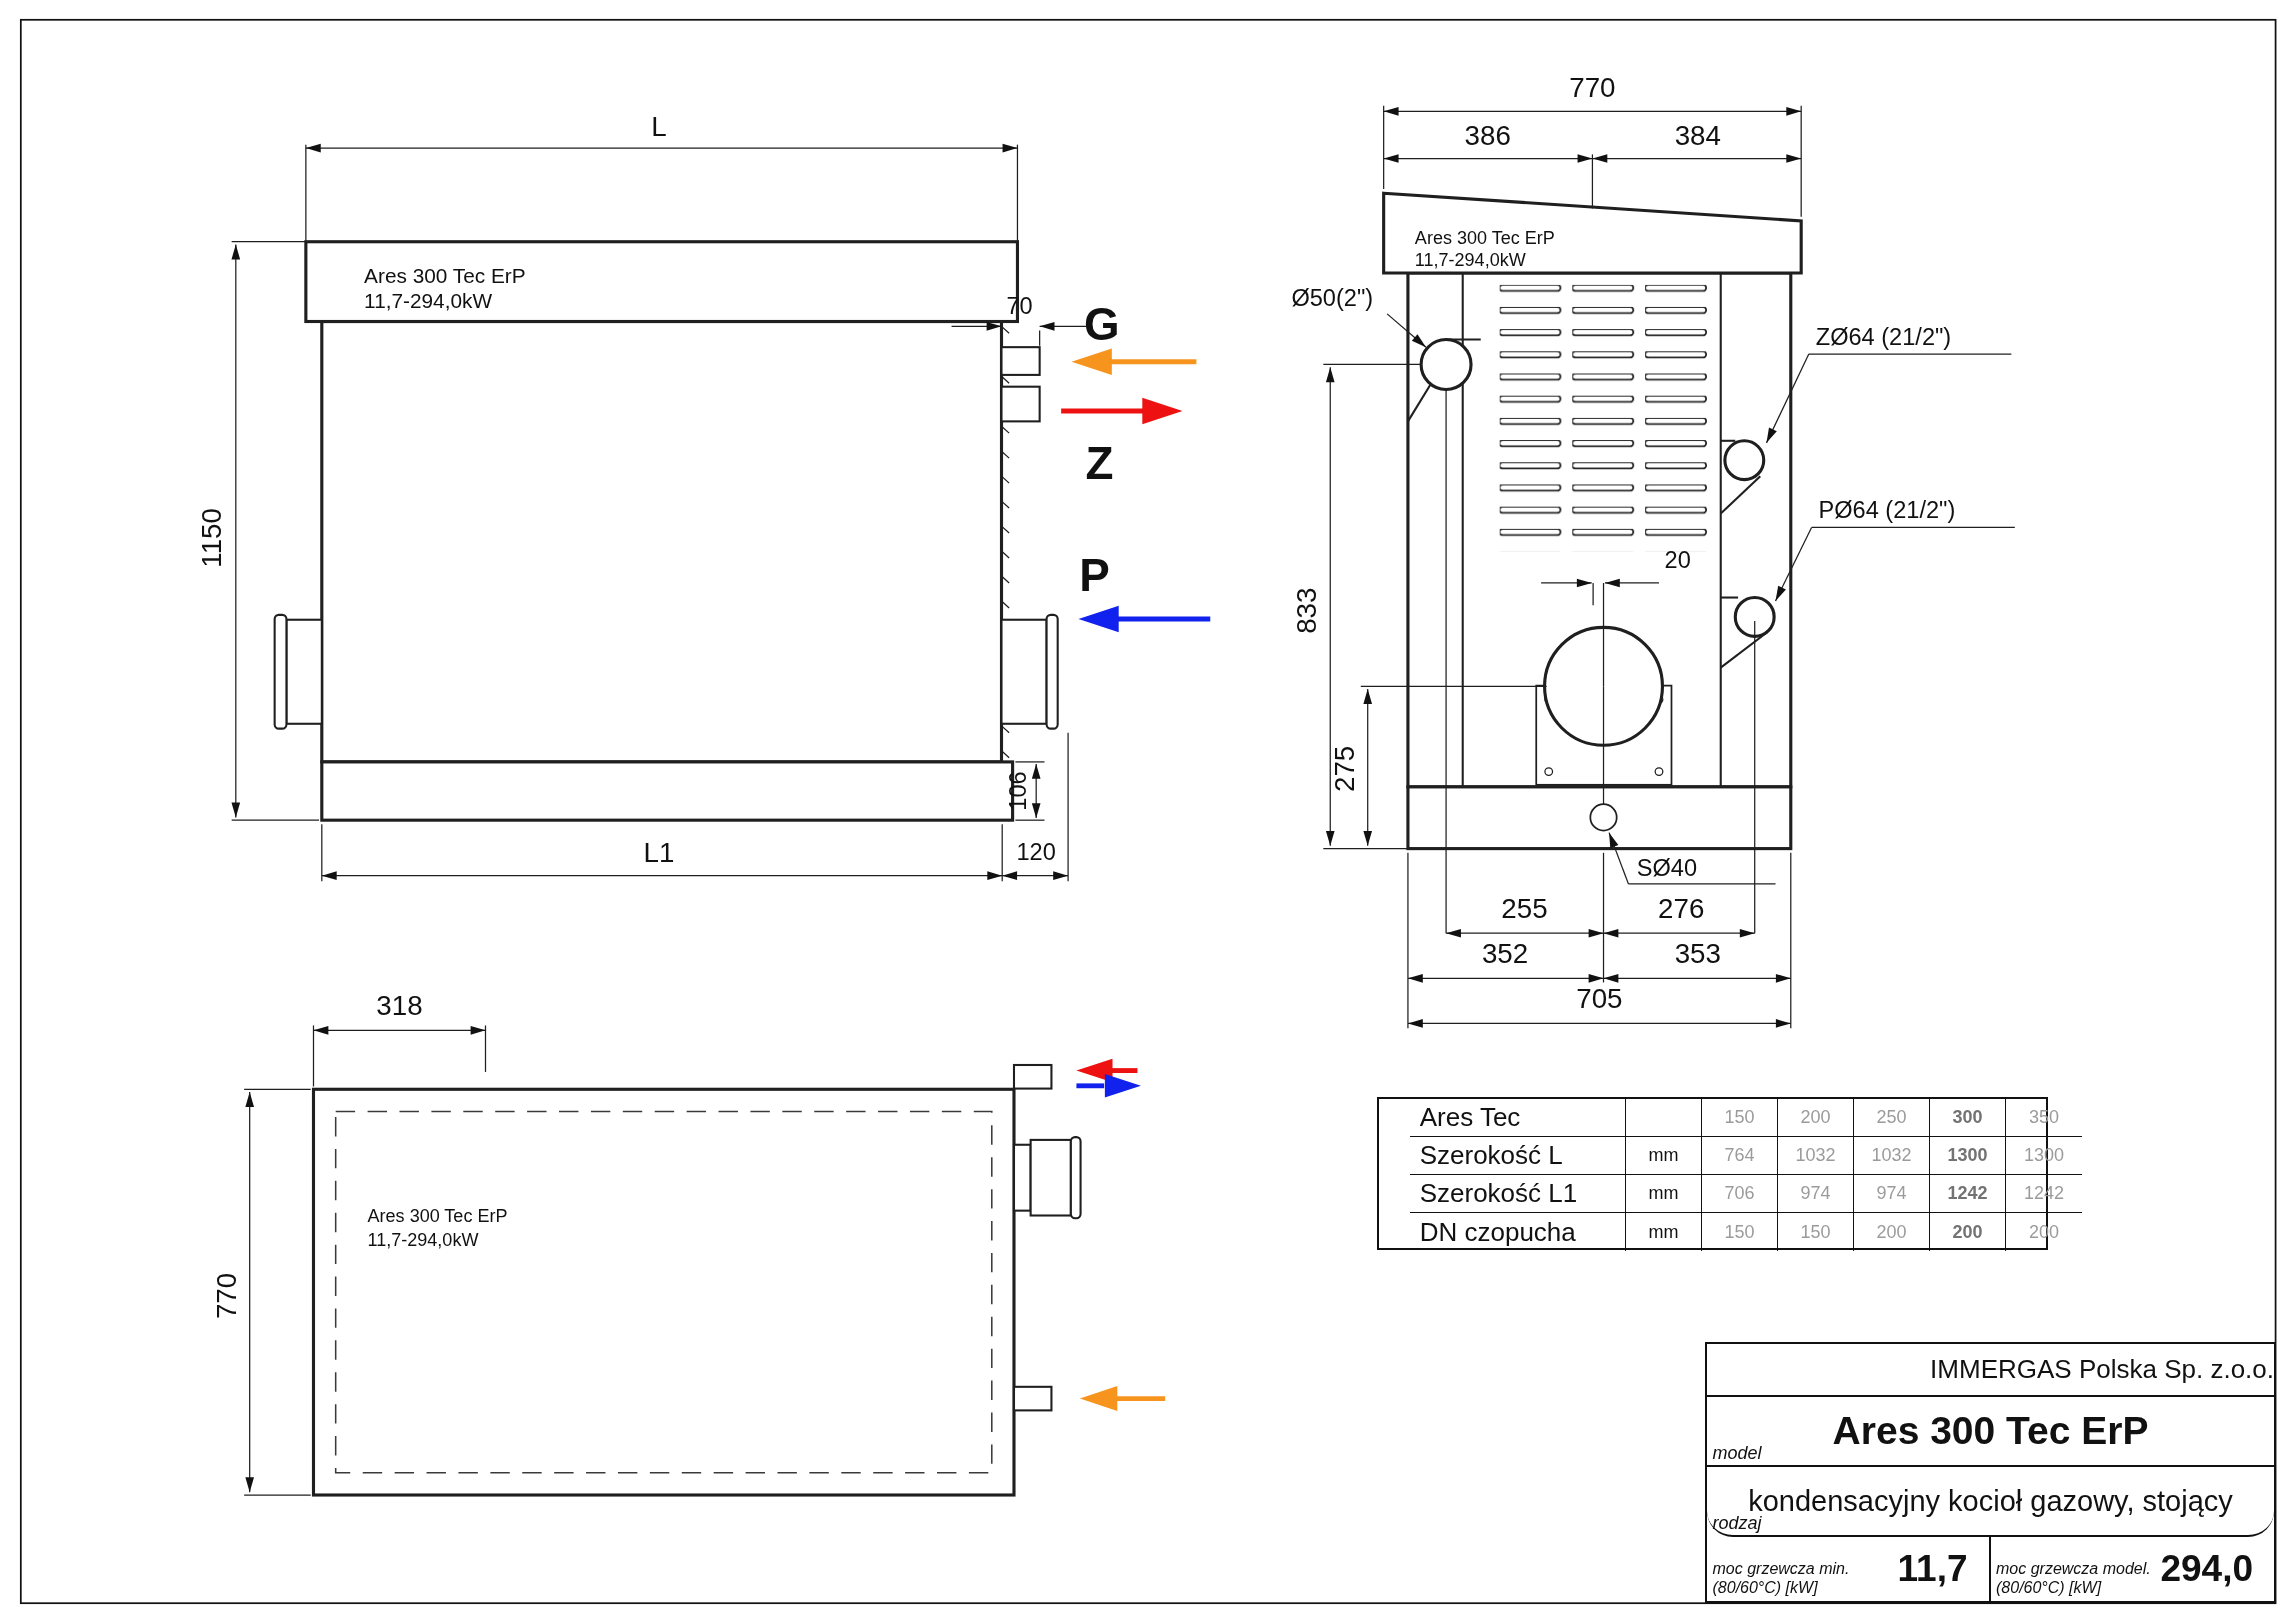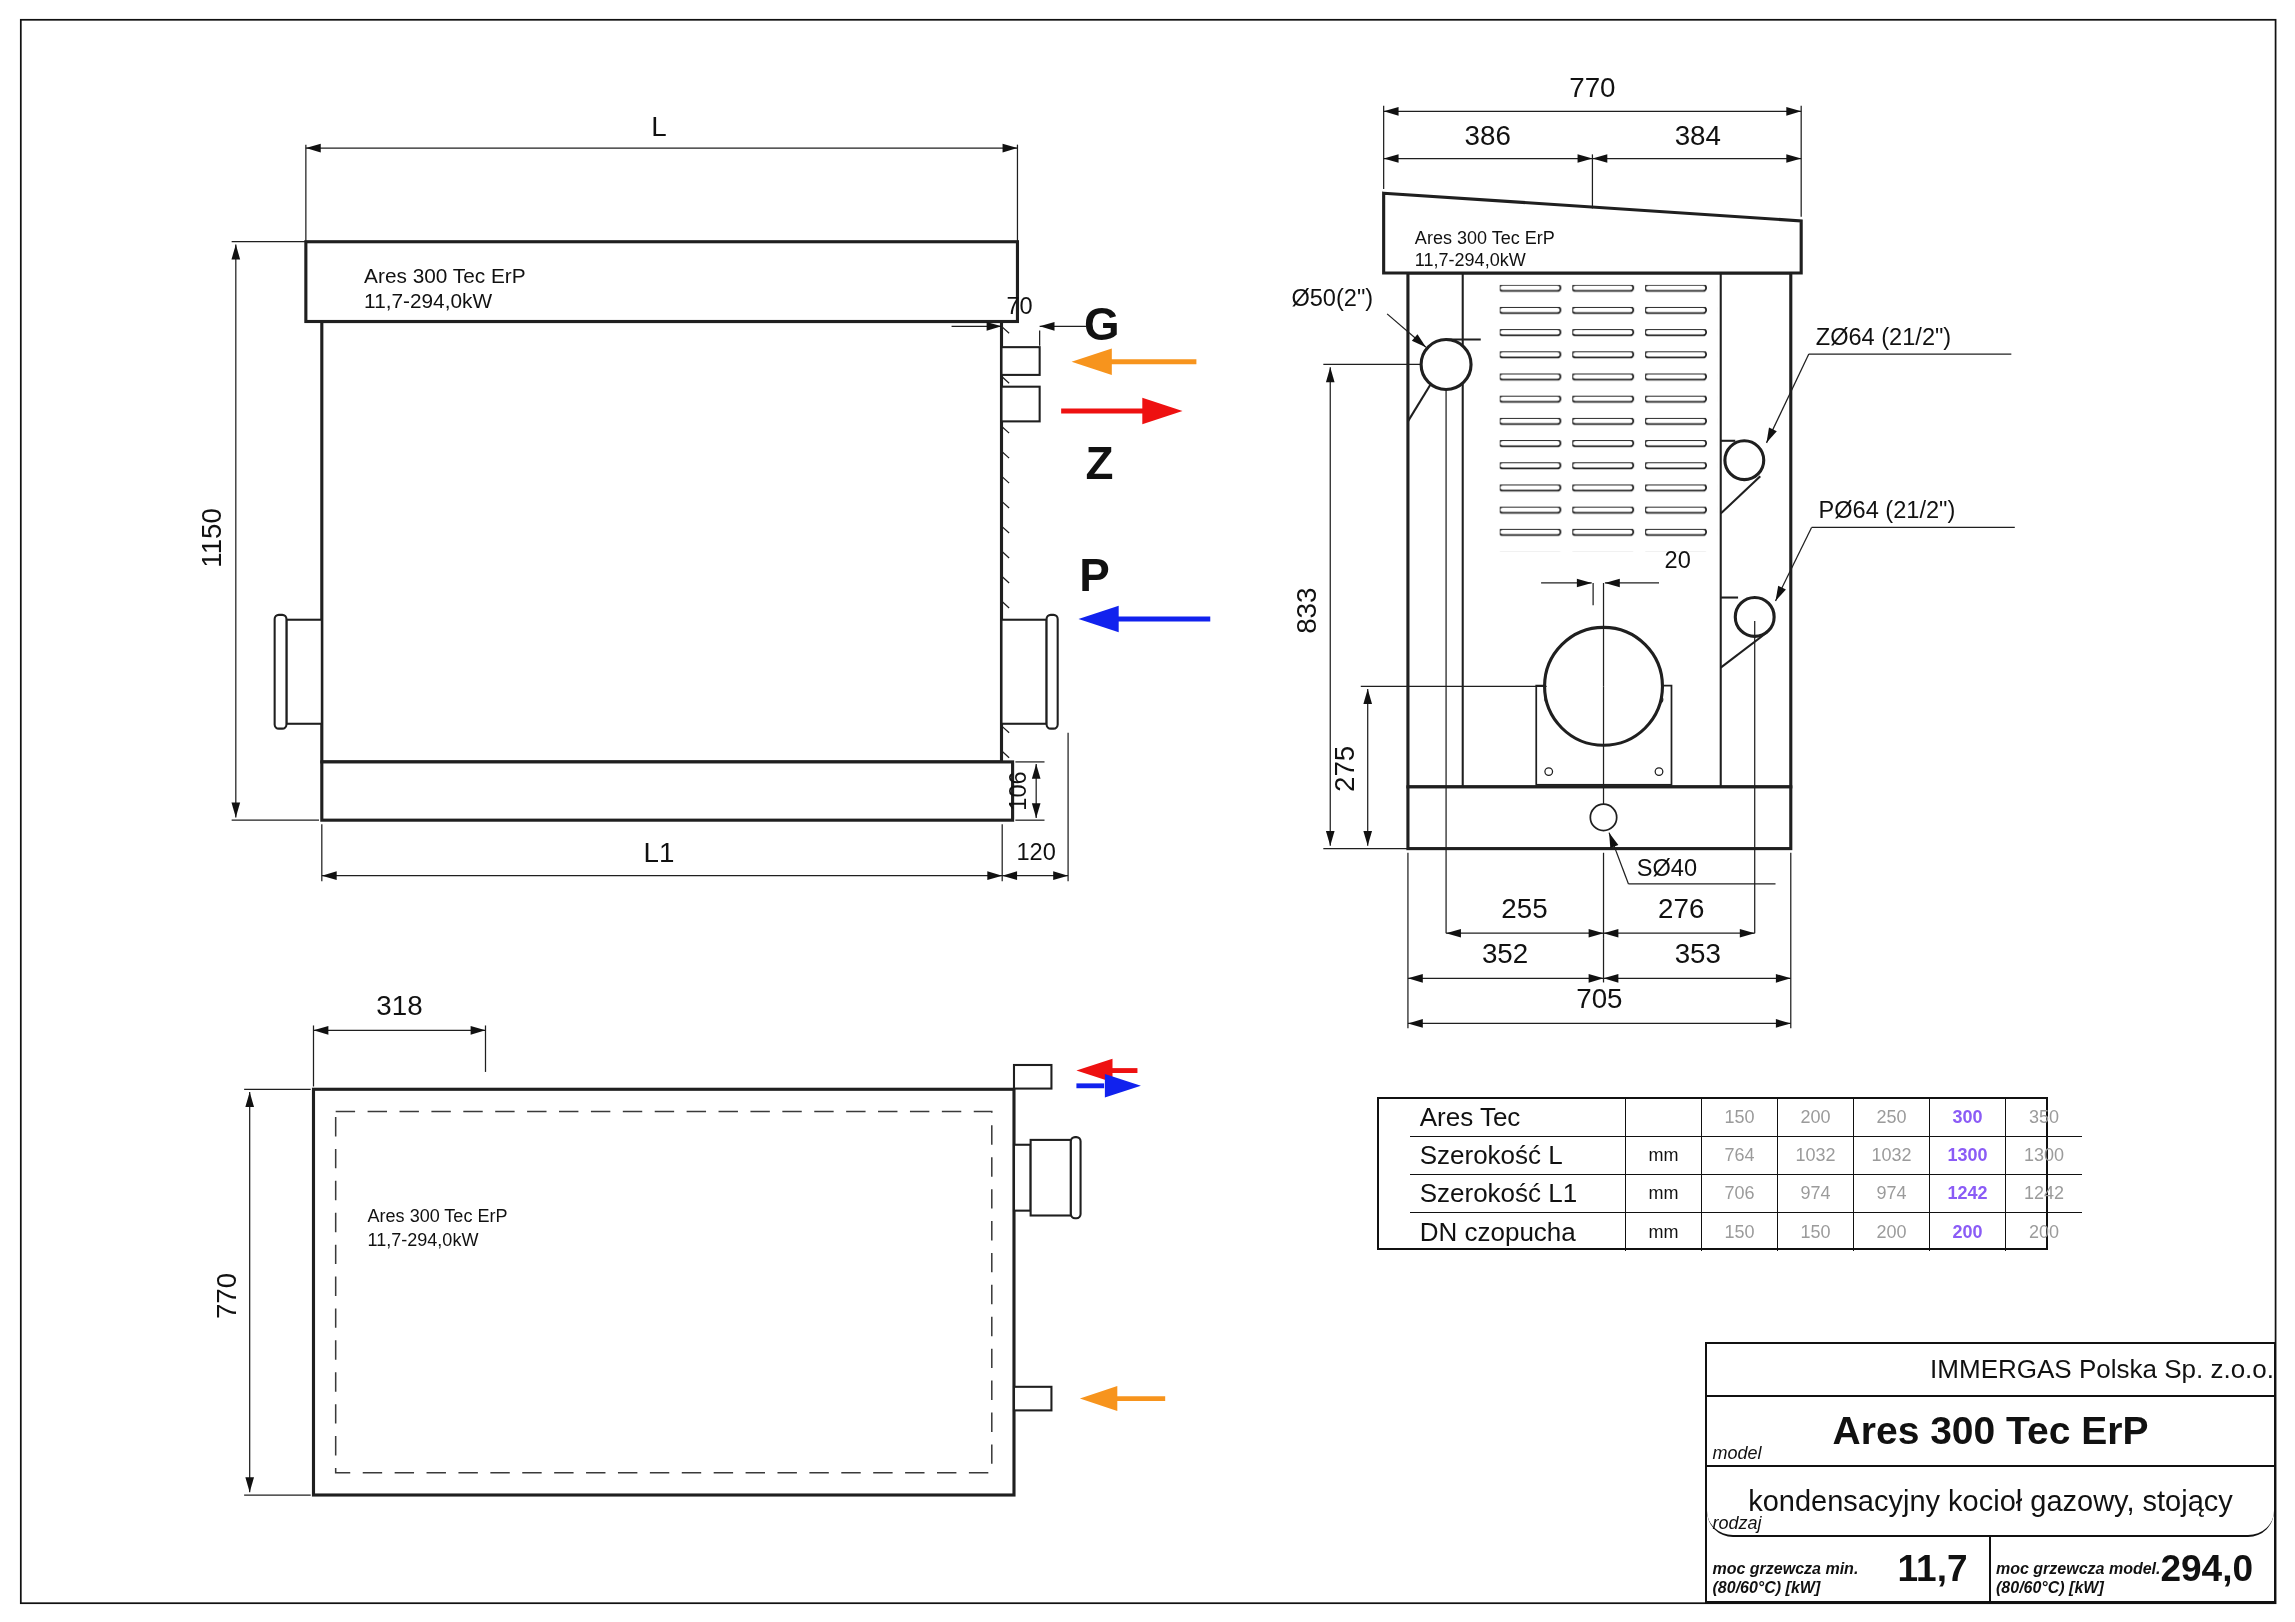--- a/index.html
+++ b/index.html
@@ -20,32 +20,32 @@
   .hoodtxts{font-size:26px;}
   .portltr{font-size:66px;font-weight:bold;}
   .mid{text-anchor:middle;}
   
   .spec-table{position:absolute;left:1377px;top:1097px;width:671px;height:153px;display:grid;grid-template-columns:216px 76px 76px 76px 76px 76px 76px;grid-template-rows:38px 38px 38px 38px;border:2.1px solid #111;box-sizing:border-box;background:#fff;padding-left:31px;}
   .spec-table .c{border-right:1.4px solid #111;border-bottom:1.4px solid #111;display:flex;align-items:center;justify-content:center;font-size:18px;color:#111;box-sizing:border-box;overflow:hidden;}
   .spec-table .c:nth-child(7n){border-right:none;text-align:center;}
   .spec-table .c.lastrow{border-bottom:none;}
   .spec-table .lab{justify-content:flex-start;padding-left:9.7px;font-size:26px;}
   .spec-table .sec{color:#9b9b9b;}
-  .spec-table .hl{color:#8b5cf6;font-weight:bold;}
+  .spec-table .hl{color:#737373;font-weight:bold;}
   
   .title-block{position:absolute;left:1705px;top:1342px;width:571px;height:261px;border:2.1px solid #111;box-sizing:border-box;background:#fff;color:#111;}
   .tb-r1{height:53px;border-bottom:2.1px solid #111;box-sizing:border-box;display:flex;align-items:center;padding-left:8.3px;font-size:26px;justify-content:flex-end;}
   .tb-r2{position:relative;height:70px;border-bottom:2.1px solid #111;box-sizing:border-box;display:flex;align-items:center;justify-content:center;}
   .tb-model{font-size:39px;font-weight:bold;}
   .tb-cap{position:absolute;left:5.5px;bottom:1.4px;font-style:italic;font-size:18px;}
   .tb-r3{position:relative;height:70px;border-bottom:2.1px solid #111;box-sizing:border-box;display:flex;align-items:center;justify-content:center;font-size:29px;border-radius:26px;}
   .tb-r4{display:flex;height:64px;box-sizing:border-box;}
   .tb-cell{position:relative;width:50%;box-sizing:border-box;display:flex;align-items:center;justify-content:flex-end;padding-right:21px;}
   .tb-cell.left{border-right:2.1px solid #111;}
-  .tb-smalllab{position:absolute;left:5.5px;bottom:4.2px;font-style:italic;font-size:16px;line-height:19px;font-weight:bold;}
+  .tb-smalllab{position:absolute;left:5.5px;bottom:4.2px;font-style:italic;font-size:16px;line-height:19px;}
   .tb-num{font-size:37px;font-weight:bold;}
 </style>
 </head>
 <body>
 
 <div class="page">
 
 <svg width="2295" height="1623" viewBox="0 0 3309 2339">
   <defs>
     <marker id="arr" viewBox="0 0 12 8" refX="11.5" refY="4" markerWidth="13" markerHeight="9" orient="auto-start-reverse">

